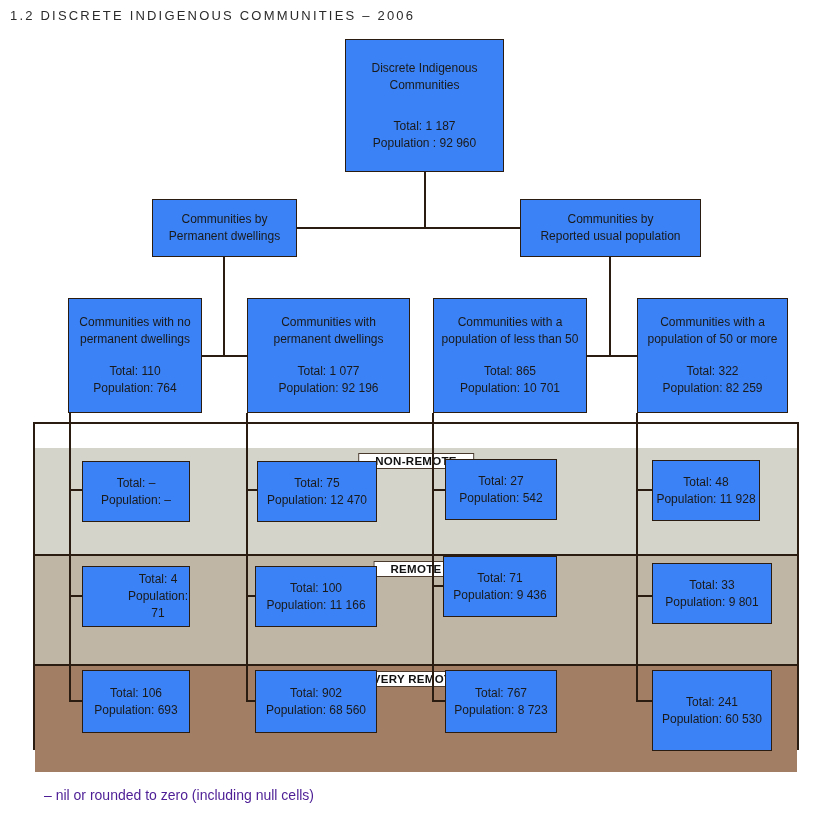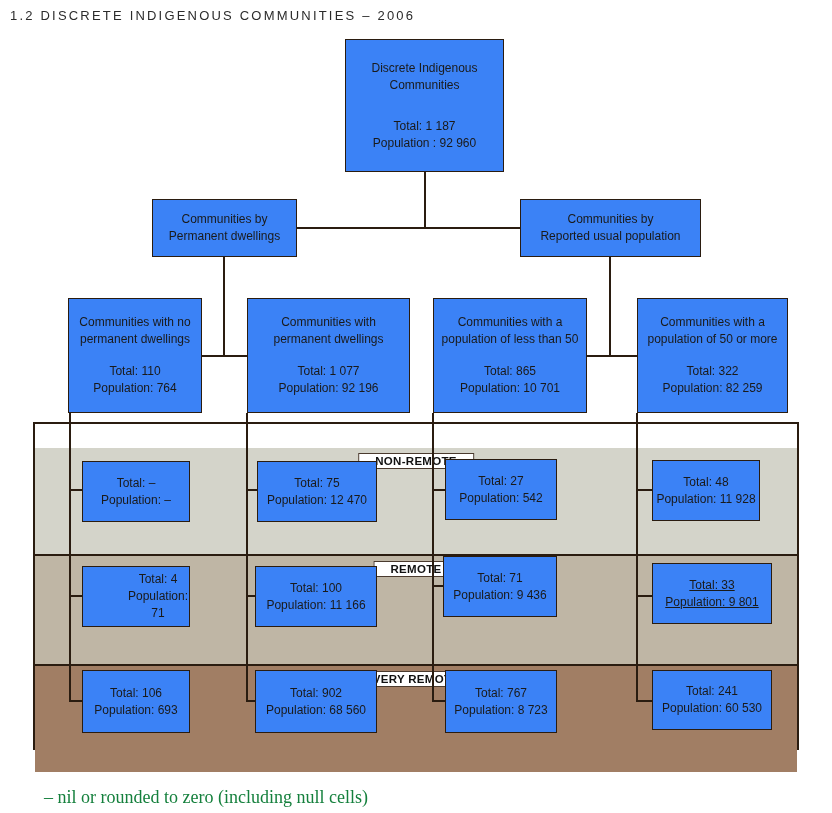--- a/index.html
+++ b/index.html
@@ -70,28 +70,28 @@
     color:#111; white-space:nowrap;
   }
   .cell { position:absolute; height:61px; }
   .cl-1-1 { left:82px;  top:461px; width:108px; }
   .cl-1-2 { left:257px; top:461px; width:120px; }
   .cl-1-3 { left:445px; top:459px; width:112px; }
   .cl-1-4 { left:652px; top:460px; width:108px; }
   .cl-2-1 { left:82px;  top:566px; width:108px;padding-left:44px; }
   .cl-2-2 { left:255px; top:566px; width:122px; }
   .cl-2-3 { left:443px; top:556px; width:114px; }
-  .cl-2-4 { left:652px; top:563px; width:120px;text-decoration:underline; }
+  .cl-2-4 { left:652px; top:563px; width:120px; }
   .cl-3-1 { left:82px;  top:670px; width:108px; height:63px; }
   .cl-3-2 { left:255px; top:670px; width:122px; height:63px; }
   .cl-3-3 { left:445px; top:670px; width:112px; height:63px; }
-  .cl-3-4 { left:652px; top:670px; width:120px; height:60px; }
+  .cl-3-4 { left:652px; top:670px; width:120px; height:81px; }
 
   .footnote {
-    position:absolute; left:44px; top:787px; font-size:18px; color:#15803d;font-family:Liberation Serif, serif;
+    position:absolute; left:44px; top:787px; font-size:14px; color:#4c1d95;
   }
 </style>
 </head>
 <body>
 
 <div class="canvas">
 
   <div class="title">1.2 DISCRETE INDIGENOUS COMMUNITIES – 2006</div>
 
   <div class="bands-wrap">

